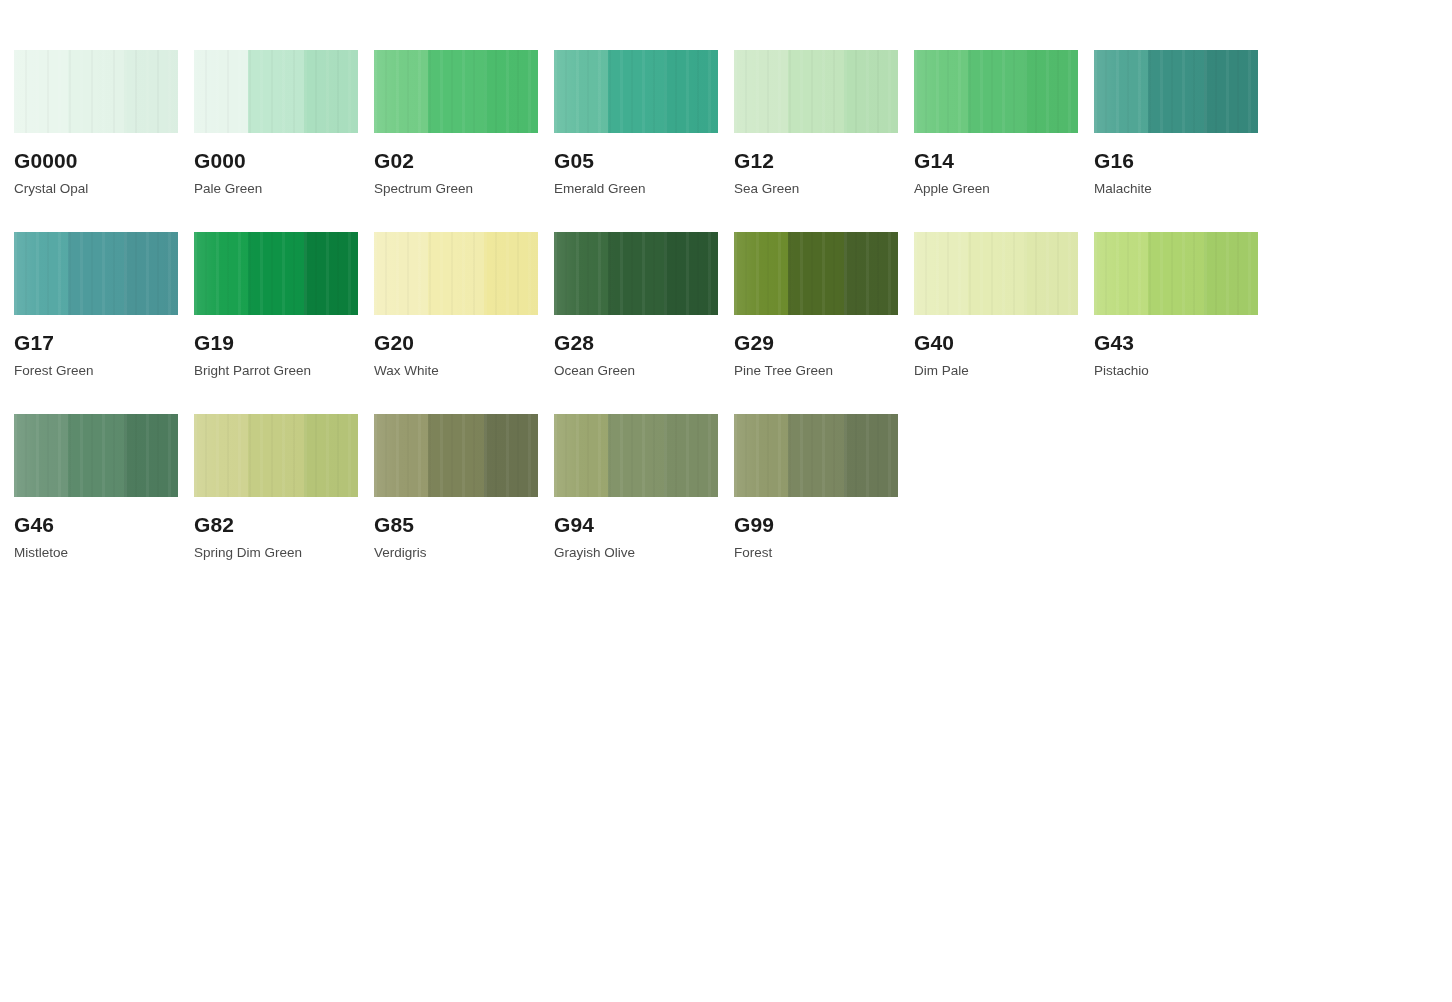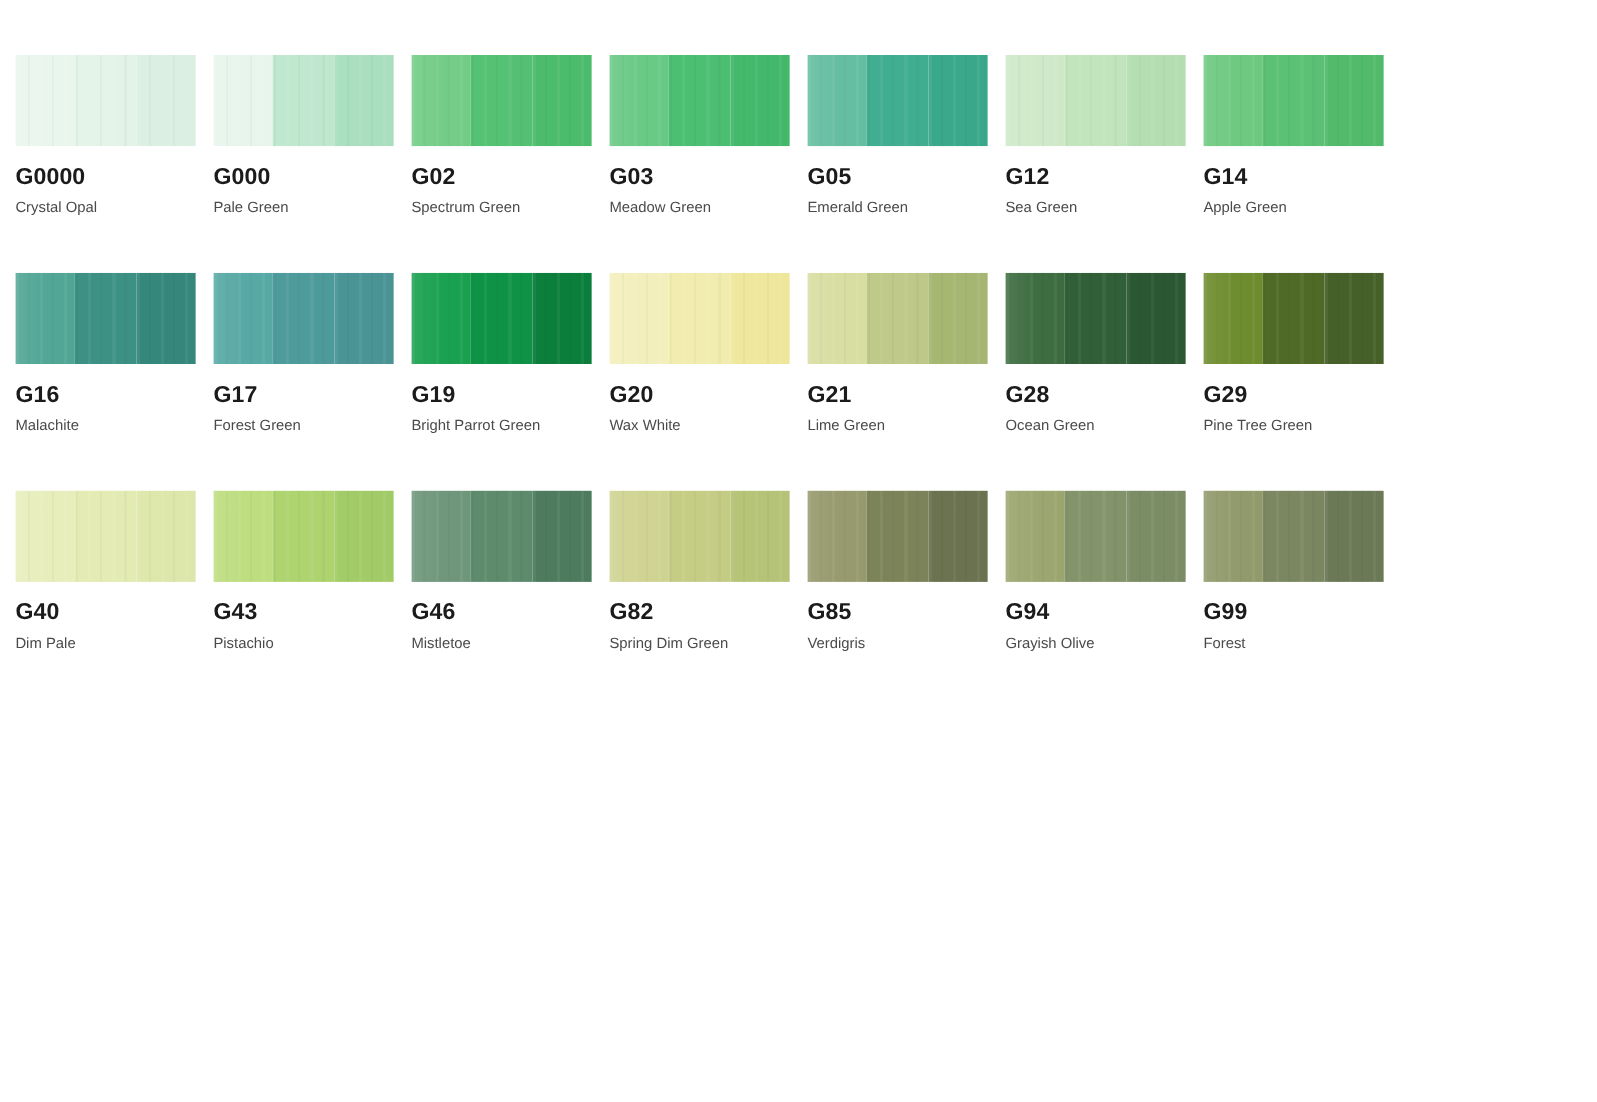--- a/index.html
+++ b/index.html
@@ -25,21 +25,21 @@
     left: 14px;
     top: 50px;
     width: 1424px;
     display: flex;
     flex-wrap: wrap;
     align-content: flex-start;
   }
   .swatch-cell {
     width: 179px;
     margin-right: 1px;
-    margin-bottom: 16px;
+    margin-bottom: 0px;
     height: 182px;
     box-sizing: border-box;
   }
   .swatch-chip {
     width: 164px;
     height: 83px;
     position: relative;
     overflow: hidden;
   }
   .swatch-chip .band {
@@ -126,31 +126,20 @@
           <div class="band b2" style="background: rgb(84, 193, 115);"></div>
           <div class="band b3" style="background: rgb(76, 189, 109);"></div>
           <div class="streaks"></div>
           <div class="sheen"></div>
         </div>
         <div class="swatch-code">G02</div>
         <div class="swatch-name">Spectrum Green</div>
       </div>
       <div class="swatch-cell">
         <div class="swatch-chip">
-          <div class="band b1" style="background: rgb(103, 201, 131);"></div>
-          <div class="band b2" style="background: rgb(76, 191, 114);"></div>
-          <div class="band b3" style="background: rgb(68, 186, 108);"></div>
-          <div class="streaks"></div>
-          <div class="sheen"></div>
-        </div>
-        <div class="swatch-code">G03</div>
-        <div class="swatch-name">Meadow Green</div>
-      </div>
-      <div class="swatch-cell">
-        <div class="swatch-chip">
           <div class="band b1" style="background: rgb(99, 189, 160);"></div>
           <div class="band b2" style="background: rgb(65, 174, 145);"></div>
           <div class="band b3" style="background: rgb(58, 169, 140);"></div>
           <div class="streaks"></div>
           <div class="sheen"></div>
         </div>
         <div class="swatch-code">G05</div>
         <div class="swatch-name">Emerald Green</div>
       </div>
       <div class="swatch-cell">
@@ -211,31 +200,20 @@
       <div class="swatch-cell">
         <div class="swatch-chip">
           <div class="band b1" style="background: rgb(243, 239, 187);"></div>
           <div class="band b2" style="background: rgb(242, 237, 175);"></div>
           <div class="band b3" style="background: rgb(240, 233, 157);"></div>
           <div class="streaks"></div>
           <div class="sheen"></div>
         </div>
         <div class="swatch-code">G20</div>
         <div class="swatch-name">Wax White</div>
-      </div>
-      <div class="swatch-cell">
-        <div class="swatch-chip">
-          <div class="band b1" style="background: rgb(216, 221, 161);"></div>
-          <div class="band b2" style="background: rgb(191, 201, 137);"></div>
-          <div class="band b3" style="background: rgb(167, 184, 115);"></div>
-          <div class="streaks"></div>
-          <div class="sheen"></div>
-        </div>
-        <div class="swatch-code">G21</div>
-        <div class="swatch-name">Lime Green</div>
       </div>
       <div class="swatch-cell">
         <div class="swatch-chip">
           <div class="band b1" style="background: rgb(59, 107, 63);"></div>
           <div class="band b2" style="background: rgb(49, 95, 55);"></div>
           <div class="band b3" style="background: rgb(43, 88, 50);"></div>
           <div class="streaks"></div>
           <div class="sheen"></div>
         </div>
         <div class="swatch-code">G28</div>

